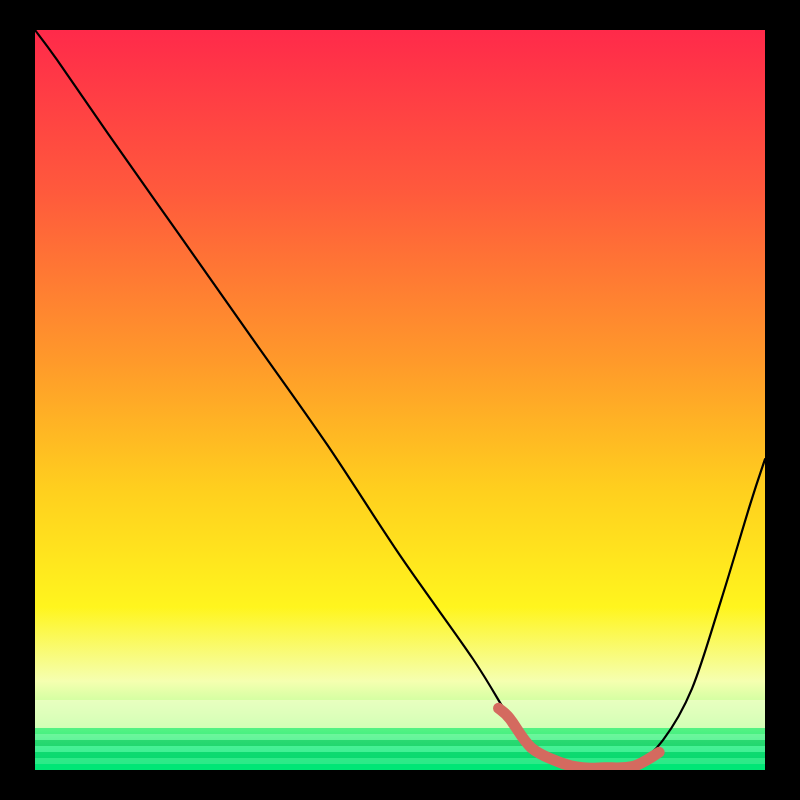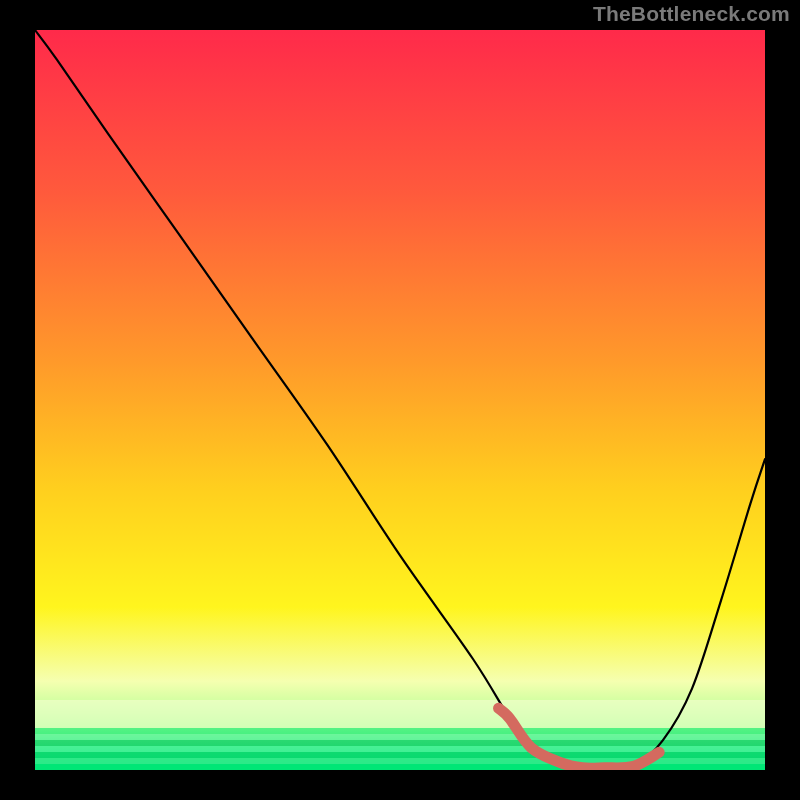--- a/index.html
+++ b/index.html
@@ -68,14 +68,13 @@
         <rect x="35" width="730" y="728" height="6" fill="#00e676" opacity="0.47"></rect>
       </g>
 
     <rect id="pale-band" x="35" y="700" width="730" height="28" fill="#f7ffd7" opacity="0.55" clip-path="url(#plot-clip)"></rect>
 
     <path id="curve" fill="none" stroke="#000" stroke-width="2.2" stroke-linecap="round" clip-path="url(#plot-clip)" d="M 35 30 C 38.65 34.93333333333334, 44.733333333333334 42.33333333333336, 56.9 59.60000000000002 C 69.06666666666666 76.86666666666669, 87.31666666666666 104.00000000000003, 108 133.60000000000002 C 128.68333333333334 163.20000000000002, 156.66666666666666 202.66666666666669, 181 237.20000000000002 C 205.33333333333334 271.73333333333335, 229.66666666666666 306.26666666666665, 254 340.8 C 278.3333333333333 375.33333333333337, 302.6666666666667 408.6333333333334, 327 444.40000000000003 C 351.3333333333333 480.1666666666667, 375.6666666666667 519.6333333333333, 400 555.4 C 424.3333333333333 591.1666666666666, 454.75 631.8666666666667, 473 659 C 491.25 686.1333333333333, 499.76666666666665 703.4, 509.5 718.1999999999999 C 519.2333333333333 732.9999999999999, 522.8833333333334 740.4, 531.4000000000001 747.8 C 539.9166666666667 755.1999999999999, 552.0833333333334 758.9, 560.6 762.6 C 569.1166666666667 766.3000000000001, 575.2 768.7666666666667, 582.5 770 C 589.8 771.2333333333333, 595.8833333333333 770.6166666666667, 604.4 770 C 612.9166666666666 769.3833333333333, 623.8666666666666 771.2333333333333, 633.5999999999999 766.3 C 643.3333333333333 761.3666666666666, 653.0666666666666 753.3499999999999, 662.8 740.4 C 672.5333333333333 727.45, 682.2666666666667 712.0333333333333, 692 688.6 C 701.7333333333333 665.1666666666667, 711.4666666666666 630.6333333333334, 721.1999999999999 599.8000000000001 C 730.9333333333333 568.9666666666667, 743.0999999999999 527.0333333333333, 750.4 503.6 C 757.7 480.1666666666667, 762.5666666666666 466.6, 765 459.20000000000005"></path>
 
     <path id="opt-band" fill="none" stroke="#d46a5f" stroke-width="11" stroke-linecap="round" clip-path="url(#plot-clip)" d="M 498.55 708.1999999999999 C 500.375 709.8666666666666, 504.025 711.5999999999999, 509.5 718.1999999999999 C 514.975 724.8, 522.8833333333334 740.4, 531.4000000000001 747.8 C 539.9166666666667 755.1999999999999, 552.0833333333334 759.27, 560.6 762.6 C 569.1166666666667 765.9300000000001, 575.2 766.9166666666666, 582.5 767.78 C 589.8 768.6433333333333, 595.8833333333333 768.0266666666666, 604.4 767.78 C 612.9166666666666 767.5333333333333, 624.4749999999999 768.88, 633.5999999999999 766.3 C 642.7249999999999 763.7199999999999, 654.8916666666667 754.6333333333333, 659.15 752.3"></path>
   </svg>
 
-  <div class="attribution">TheBottleneck.com</div>
 </div>
 
 </body></html>

